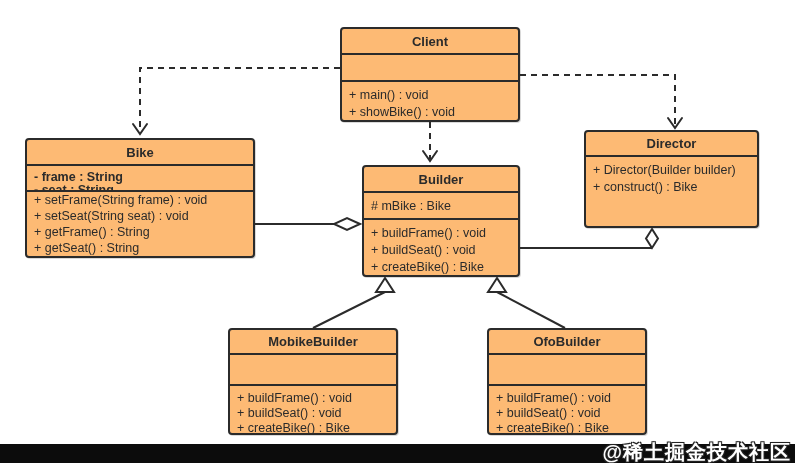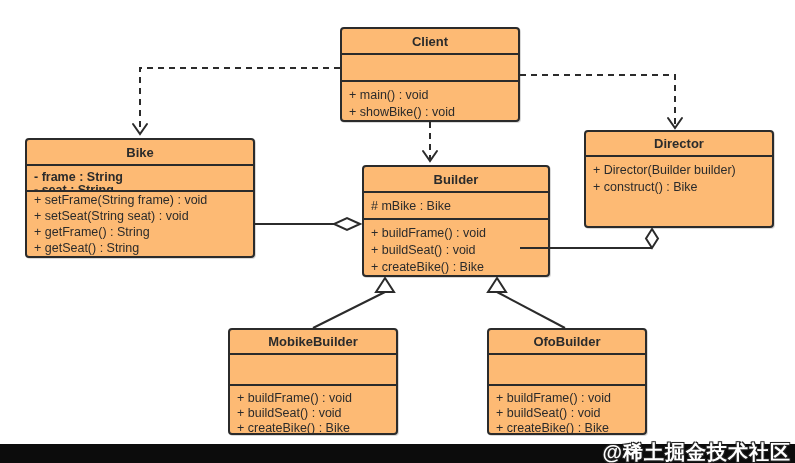--- a/index.html
+++ b/index.html
@@ -51,33 +51,33 @@
       <div class="member">- seat : String</div>
     </div>
     <div class="uml-methods lh16" style="padding-top:0">
       <div class="member">+ setFrame(String frame) : void</div>
       <div class="member">+ setSeat(String seat) : void</div>
       <div class="member">+ getFrame() : String</div>
       <div class="member">+ getSeat() : String</div>
     </div>
   </div>
 
-  <div class="uml-class" style="left:362px;top:165px;width:188px;height:112px">
+  <div class="uml-class" style="left:362px;top:165px;width:158px;height:112px">
     <div class="uml-title" style="height:24px">Builder</div>
     <div class="uml-attrs lh16" style="height:27px;padding-top:5px">
       <div class="member"># mBike : Bike</div>
     </div>
     <div class="uml-methods lh17">
       <div class="member">+ buildFrame() : void</div>
       <div class="member">+ buildSeat() : void</div>
       <div class="member">+ createBike() : Bike</div>
     </div>
   </div>
 
-  <div class="uml-class" style="left:584px;top:130px;width:190px;height:98px">
+  <div class="uml-class" style="left:584px;top:130px;width:175px;height:98px">
     <div class="uml-title" style="height:23px">Director</div>
     <div class="uml-methods lh17">
       <div class="member">+ Director(Builder builder)</div>
       <div class="member">+ construct() : Bike</div>
     </div>
   </div>
 
   <div class="uml-class" style="left:228px;top:328px;width:170px;height:107px">
     <div class="uml-title" style="height:23px">MobikeBuilder</div>
     <div class="uml-attrs" style="height:31px"></div>

